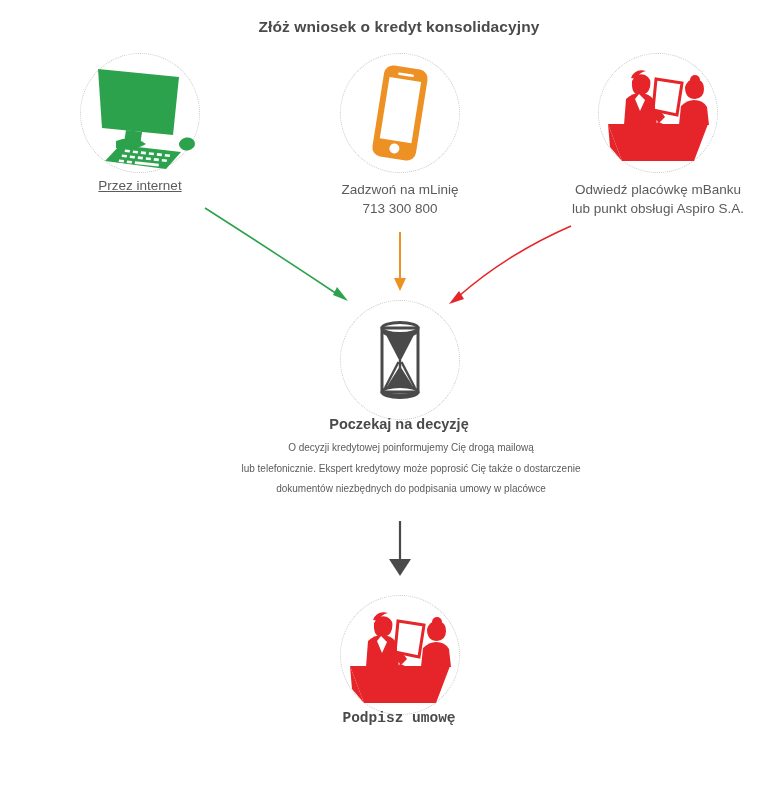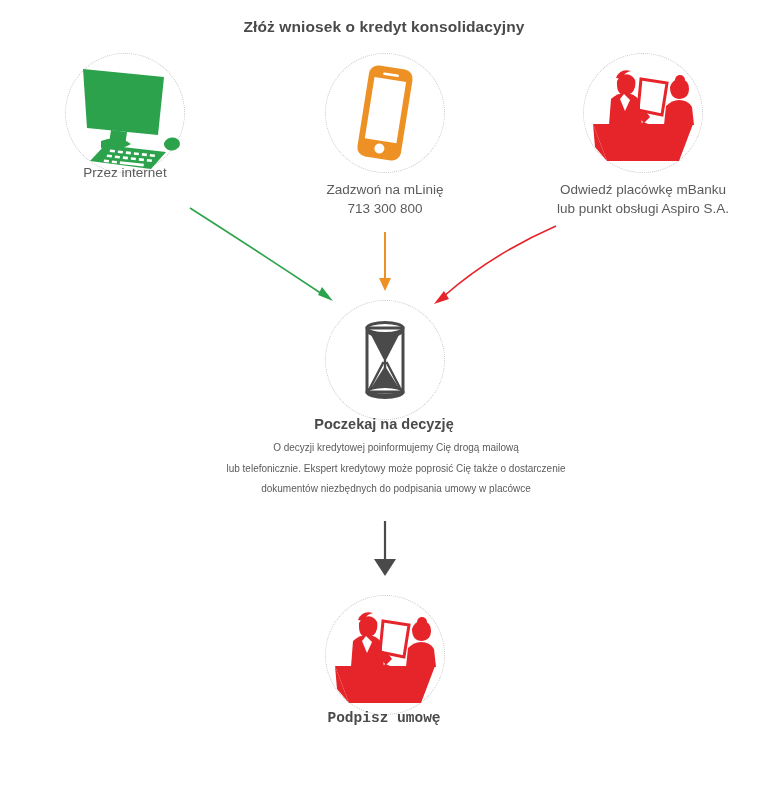--- a/index.html
+++ b/index.html
@@ -15,20 +15,21 @@
     color: #4a4a4a;
     overflow: hidden;
     position: relative;
   }
 
   
   #infographic {
     position: relative;
     width: 628px;
     height: 785px;
+    margin-left: 15px;
   }
 
   
   .page-title {
     position: absolute;
     top: 18px;
     left: 0;
     width: 768px;
     text-align: center;
     font-size: 15.5px;
@@ -166,21 +167,21 @@
           <rect x="82" y="106" width="5" height="2.6" transform="rotate(6 82 106)"></rect>
           <rect x="39" y="106.5" width="5" height="2.6" transform="rotate(6 39 106.5)"></rect>
           <rect x="47" y="107.4" width="5" height="2.6" transform="rotate(6 47 107.4)"></rect>
           <rect x="55" y="108.3" width="24" height="2.6" transform="rotate(6 55 108.3)"></rect>
         </g>
 
         <ellipse cx="107" cy="91" rx="8" ry="6.5" fill="#2BA24B" transform="rotate(-8 107 91)"></ellipse>
       </svg>
     </div>
   </div>
-  <div class="caption" style="left:20px; top:163px; width:210px;">Przez internet</div>
+  <div class="caption" style="left:20px; top:176px; width:210px;text-decoration:underline;">Przez internet</div>
 
   <div class="icon-node" style="left:325px; top:53px;">
     <div class="dotted-circle"></div>
     <div class="icon-art">
       <svg viewBox="0 0 120 120">
         <g transform="rotate(9 60 60)">
           <rect x="38" y="14" width="44" height="92" rx="9" ry="9" fill="#EE9124"></rect>
           <rect x="44" y="26" width="32" height="62" fill="#ffffff"></rect>
           <rect x="52" y="20" width="16" height="2.6" rx="1.3" fill="#ffffff"></rect>
           <circle cx="60" cy="96" r="5" fill="#ffffff"></circle>

